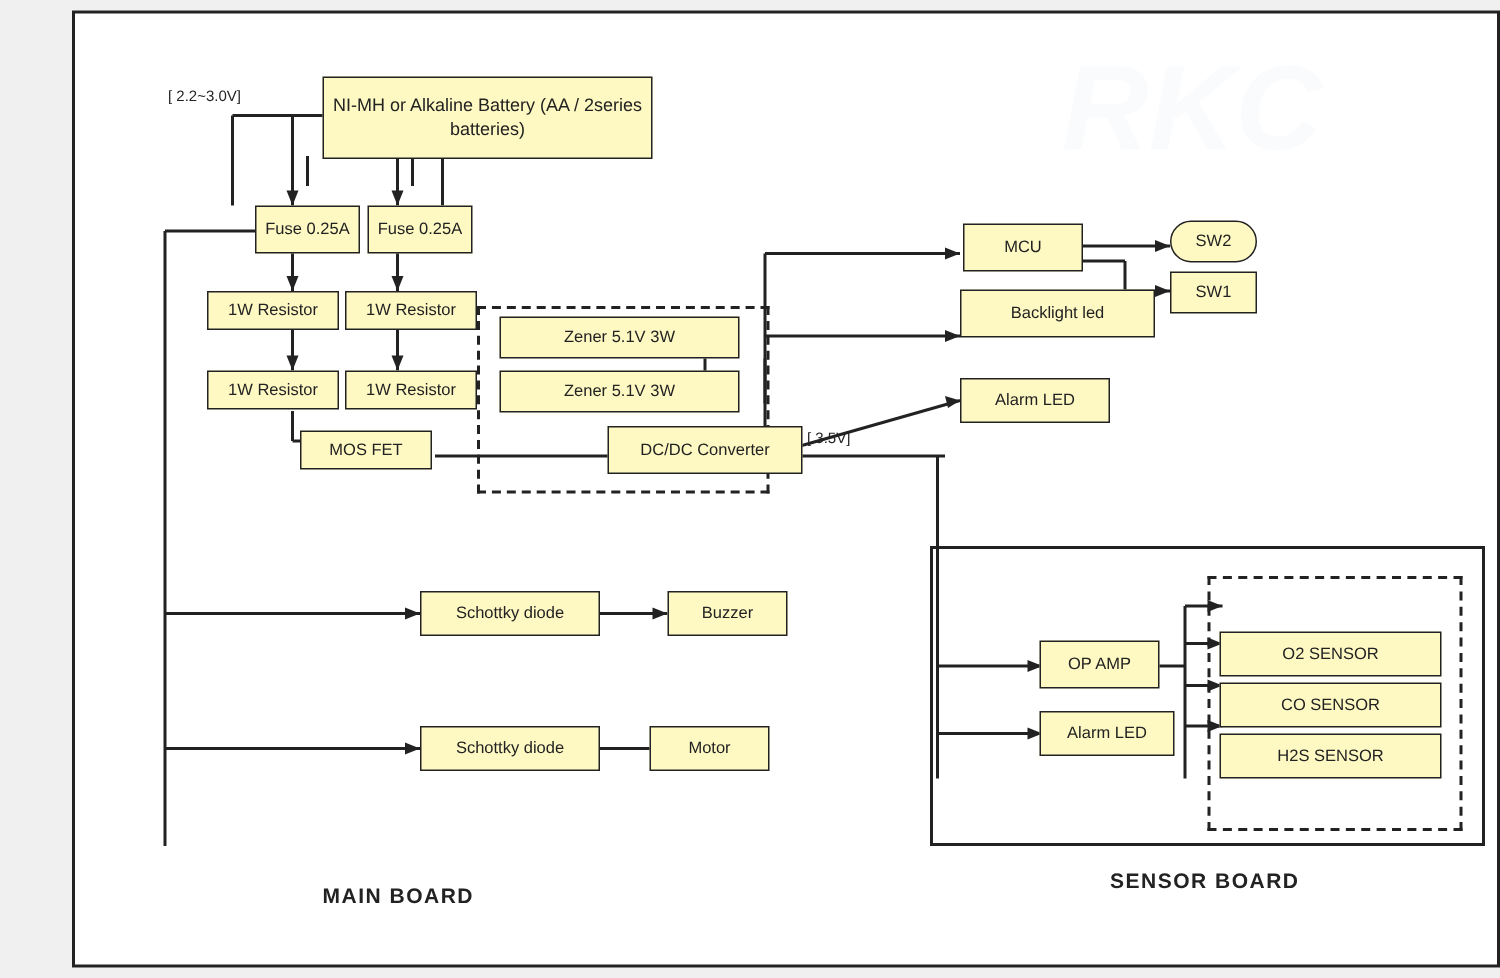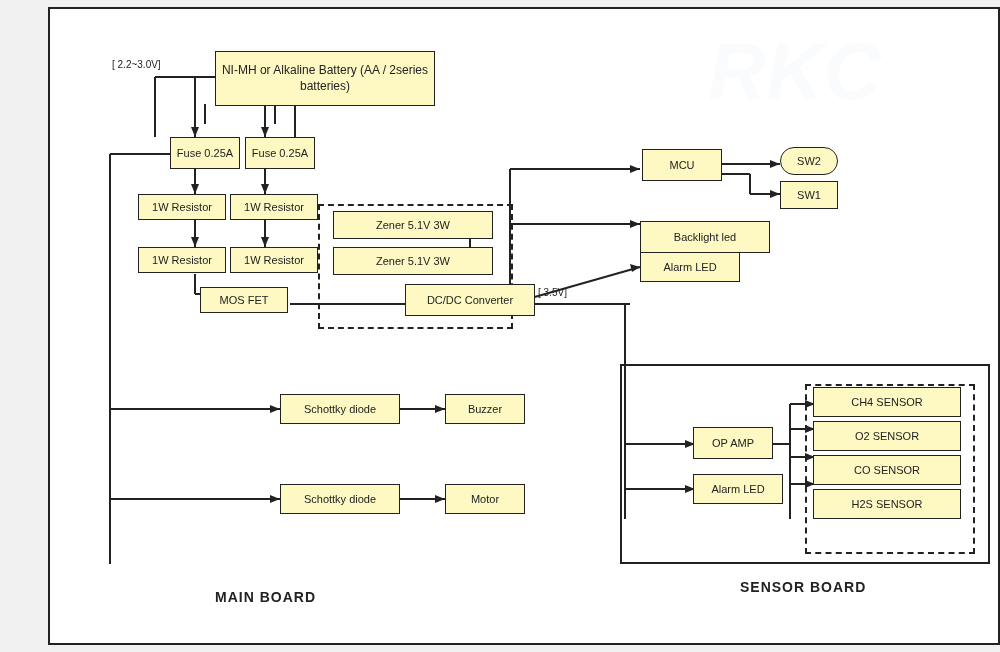--- a/index.html
+++ b/index.html
@@ -252,59 +252,56 @@
   </div>
 
   <div class="box" style="left:730px; top:138px; width:58px; height:28px;border-radius:14px;">
     <span>SW2</span>
   </div>
 
   <div class="box" style="left:730px; top:172px; width:58px; height:28px;">
     <span>SW1</span>
   </div>
 
-  <div class="box" style="left:590px; top:212px; width:130px; height:32px;">
+  <div class="box" style="left:590px; top:184px; width:130px; height:32px;">
     <span>Backlight led</span>
   </div>
 
   <div class="box" style="left:590px; top:243px; width:100px; height:30px;">
     <span>Alarm LED</span>
   </div>
 
   <div class="box" style="left:230px; top:385px; width:120px; height:30px;">
     <span>Schottky diode</span>
   </div>
 
   <div class="box" style="left:395px; top:385px; width:80px; height:30px;">
     <span>Buzzer</span>
   </div>
 
   <div class="box" style="left:230px; top:475px; width:120px; height:30px;">
     <span>Schottky diode</span>
   </div>
 
-  <div class="box" style="left:395px; top:475px; width:80px; height:30px;">
+  <div class="box" style="left:383px; top:475px; width:80px; height:30px;">
     <span>Motor</span>
   </div>
 
   <div class="section-border" style="left:570px; top:355px; width:370px; height:200px;"></div>
 
   <div class="section-border-dashed" style="left:755px; top:375px; width:170px; height:170px;"></div>
 
   <div class="box" style="left:643px; top:418px; width:80px; height:32px;">
     <span>OP AMP</span>
   </div>
 
   <div class="box" style="left:643px; top:465px; width:90px; height:30px;">
     <span>Alarm LED</span>
   </div>
 
-  <div class="box" style="left:763px; top:378px; width:148px; height:30px;">
-    <span>CH4 SENSOR</span>
-  </div>
 
   <div class="box" style="left:763px; top:412px; width:148px; height:30px;">
     <span>O2 SENSOR</span>
   </div>
 
   <div class="box" style="left:763px; top:446px; width:148px; height:30px;">
     <span>CO SENSOR</span>
   </div>
 
   <div class="box" style="left:763px; top:480px; width:148px; height:30px;">

